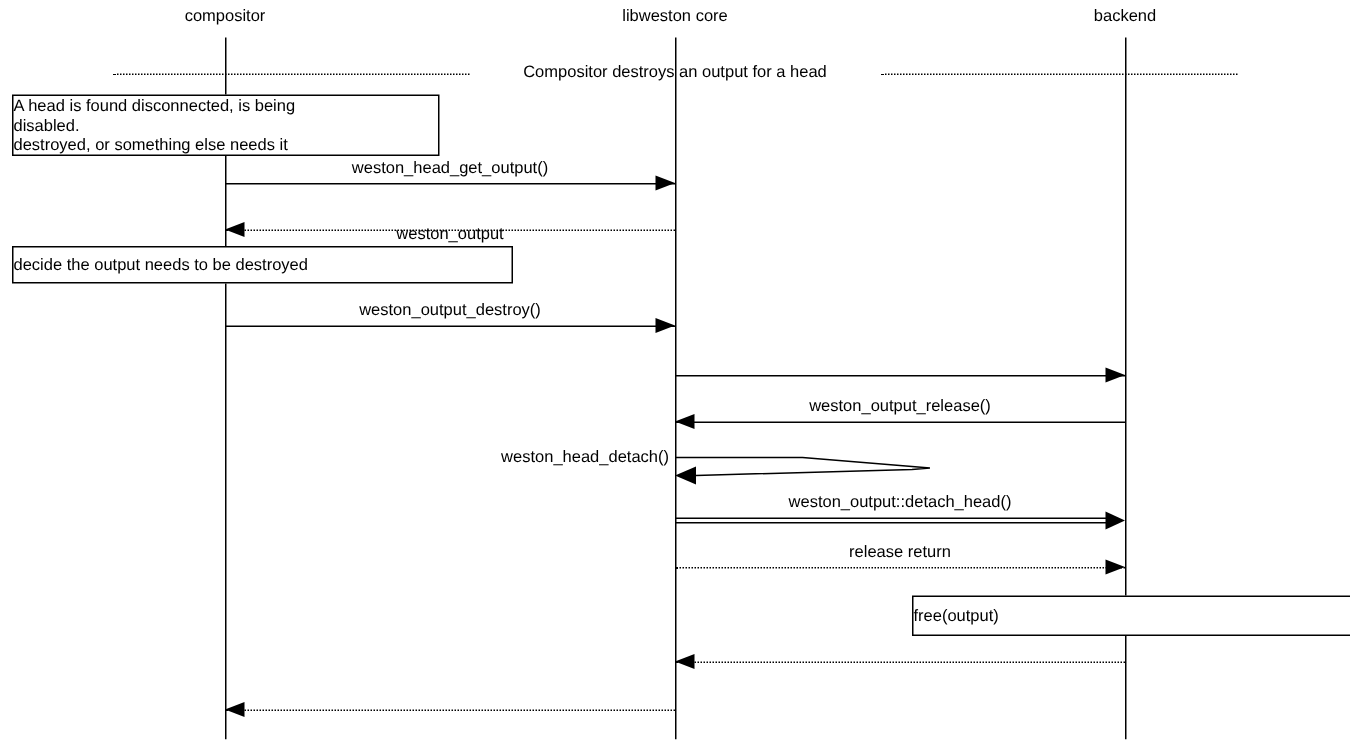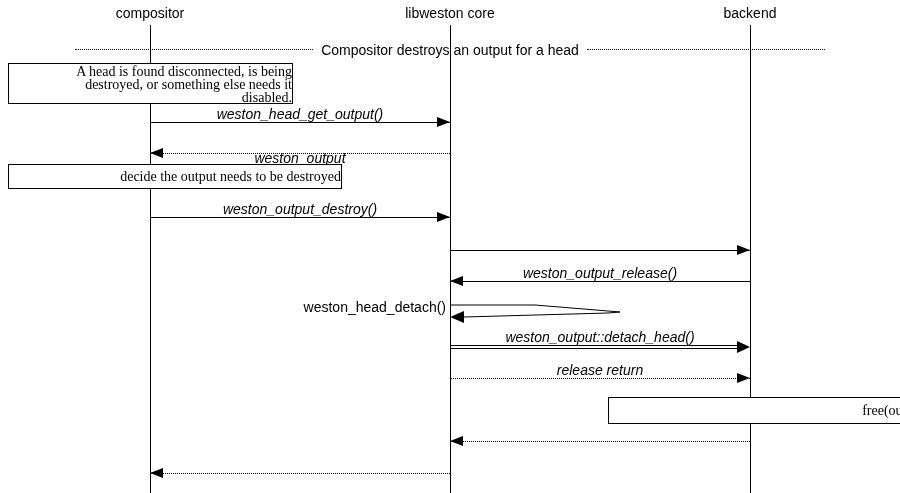--- a/index.html
+++ b/index.html
@@ -1,32 +1,32 @@
 <!DOCTYPE html>
 <html><head>
 <meta charset="utf-8">
 <style>
   html,body { margin:0; padding:0; background:#ffffff; }
   #canvas {
     position:relative; width:900px; height:493px; background:#ffffff;
     font-family:"Liberation Sans","DejaVu Sans",sans-serif;
-    font-size:14px; color:#000;
+    font-size:11px; color:#000;
   }
   .lifeline { position:absolute; top:25px; height:468px; width:0; border-left:1px solid #000; }
   .actor-label { position:absolute; top:5px; transform:translateX(-50%); white-space:nowrap; }
   .ln { position:absolute; height:0; border-top:1px solid #000; }
   .ln.dot { border-top-style:dotted; }
-  .msg-label { position:absolute; transform:translateX(-50%); white-space:nowrap;font-style:italic; }
+  .msg-label { position:absolute; transform:translateX(-50%); white-space:nowrap; }
   .msg-label-right { position:absolute; transform:translateX(-100%); white-space:nowrap; }
   .arr { position:absolute; width:0; height:0; }
   .arr-r { border-top:5.5px solid transparent; border-bottom:5.5px solid transparent; border-left:13px solid #000; }
   .arr-l { border-top:5.5px solid transparent; border-bottom:5.5px solid transparent; border-right:13px solid #000; }
   .note {
     position:absolute; border:1px solid #000; background:#fff;
-    text-align:right; box-sizing:border-box; line-height:13px; padding-top:1px;font-family:Liberation Serif, serif;
+    text-align:left; box-sizing:border-box; line-height:13px; padding-top:1px;
   }
   .divider-label { position:absolute; left:450px; top:42px; transform:translateX(-50%); white-space:nowrap; }
   .self-loop { position:absolute; }
 </style>
 </head>
 <body>
 
 <div id="canvas">
 
   <div class="lifeline" style="left:150px"></div>
@@ -36,22 +36,22 @@
   <div class="actor-label" style="left:150px">compositor</div>
   <div class="actor-label" style="left:450px">libweston core</div>
   <div class="actor-label" style="left:750px">backend</div>
 
   <div class="ln dot" style="left:75px;top:49px;width:238px"></div>
   <div class="ln dot" style="left:587px;top:49px;width:238px"></div>
   <div class="divider-label">Compositor destroys an output for a head</div>
 
   <div class="note" style="left:8px;top:63px;width:285px;height:41px">
     <div>A head is found disconnected, is being</div>
+    <div>disabled.</div>
     <div>destroyed, or something else needs it</div>
-    <div>disabled.</div>
   </div>
 
   <div class="msg-label" style="left:300px;top:106px">weston_head_get_output()</div>
   <div class="ln" style="left:150px;top:122px;width:300px"></div>
   <div class="arr arr-r" style="left:437px;top:117px"></div>
 
   <div class="msg-label" style="left:300px;top:150px">weston_output</div>
   <div class="ln dot" style="left:150px;top:153px;width:300px"></div>
   <div class="arr arr-l" style="left:150px;top:148px"></div>
 

